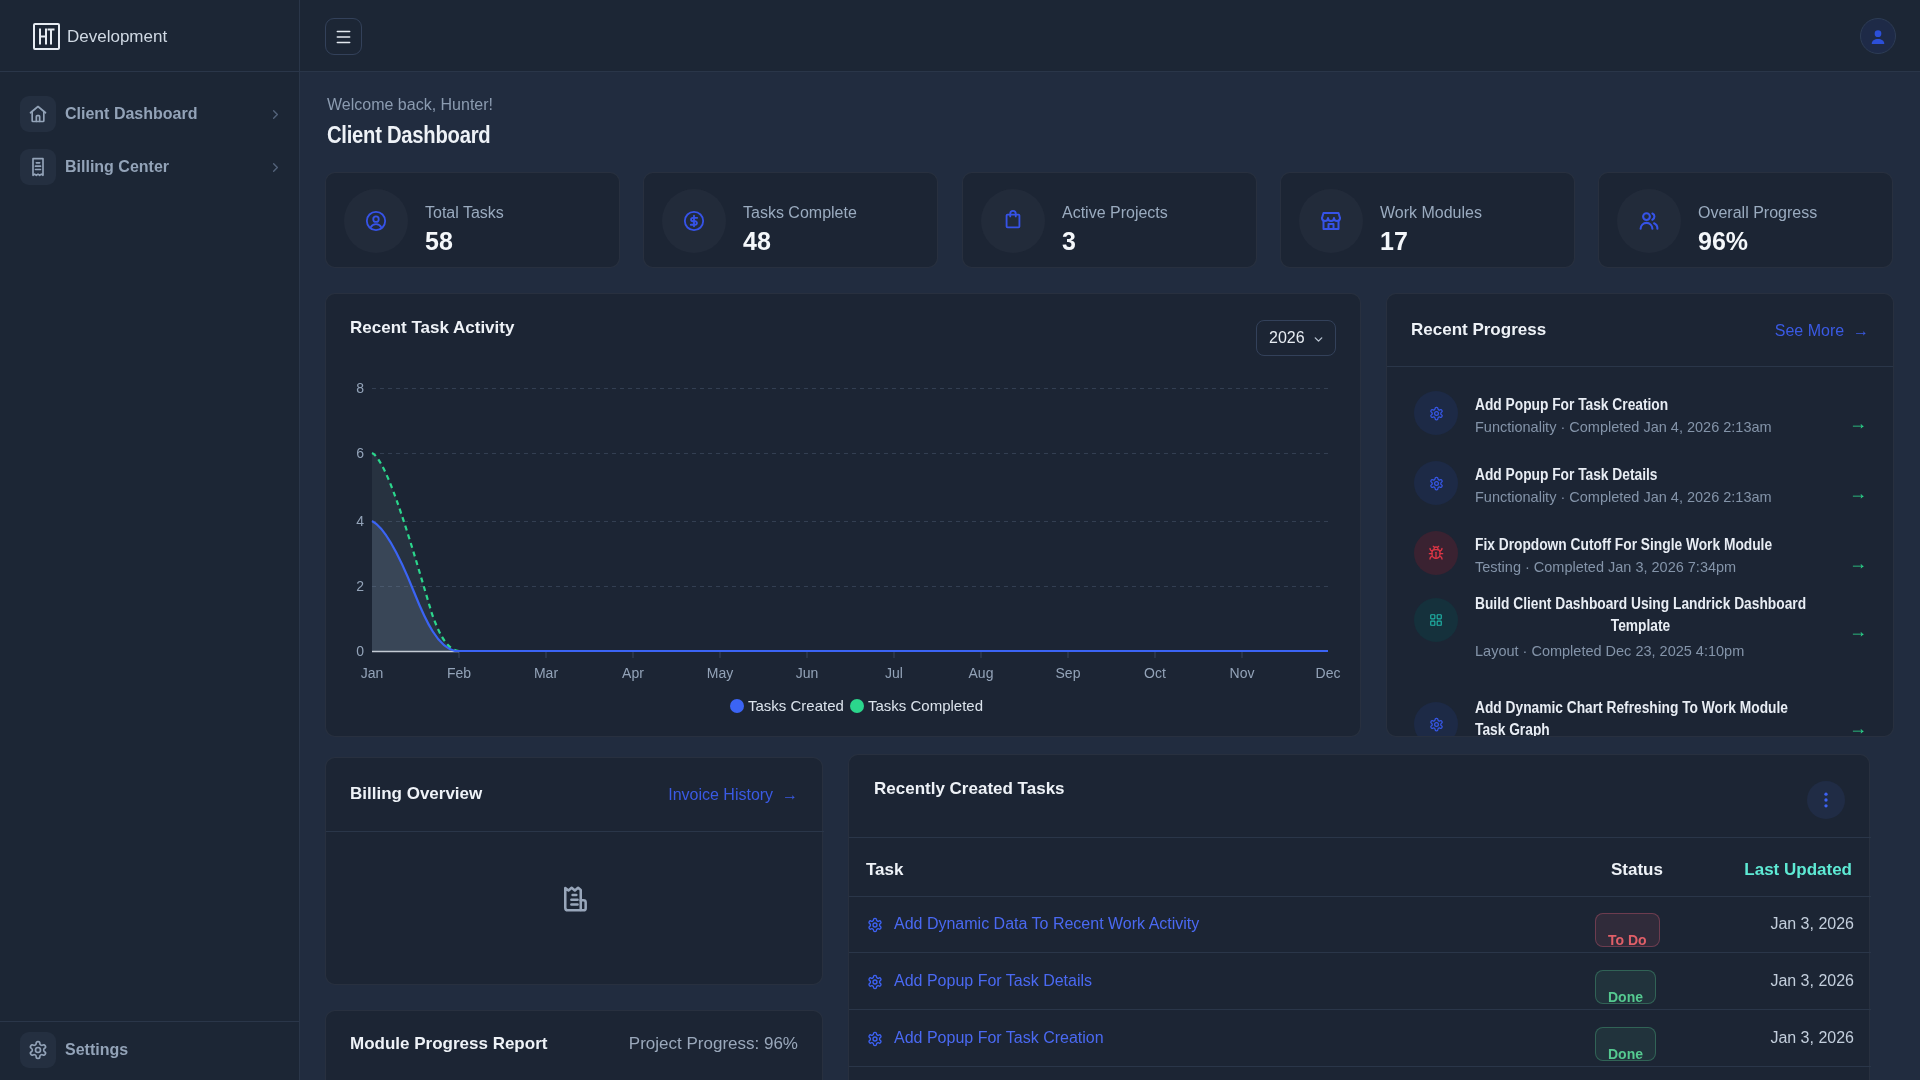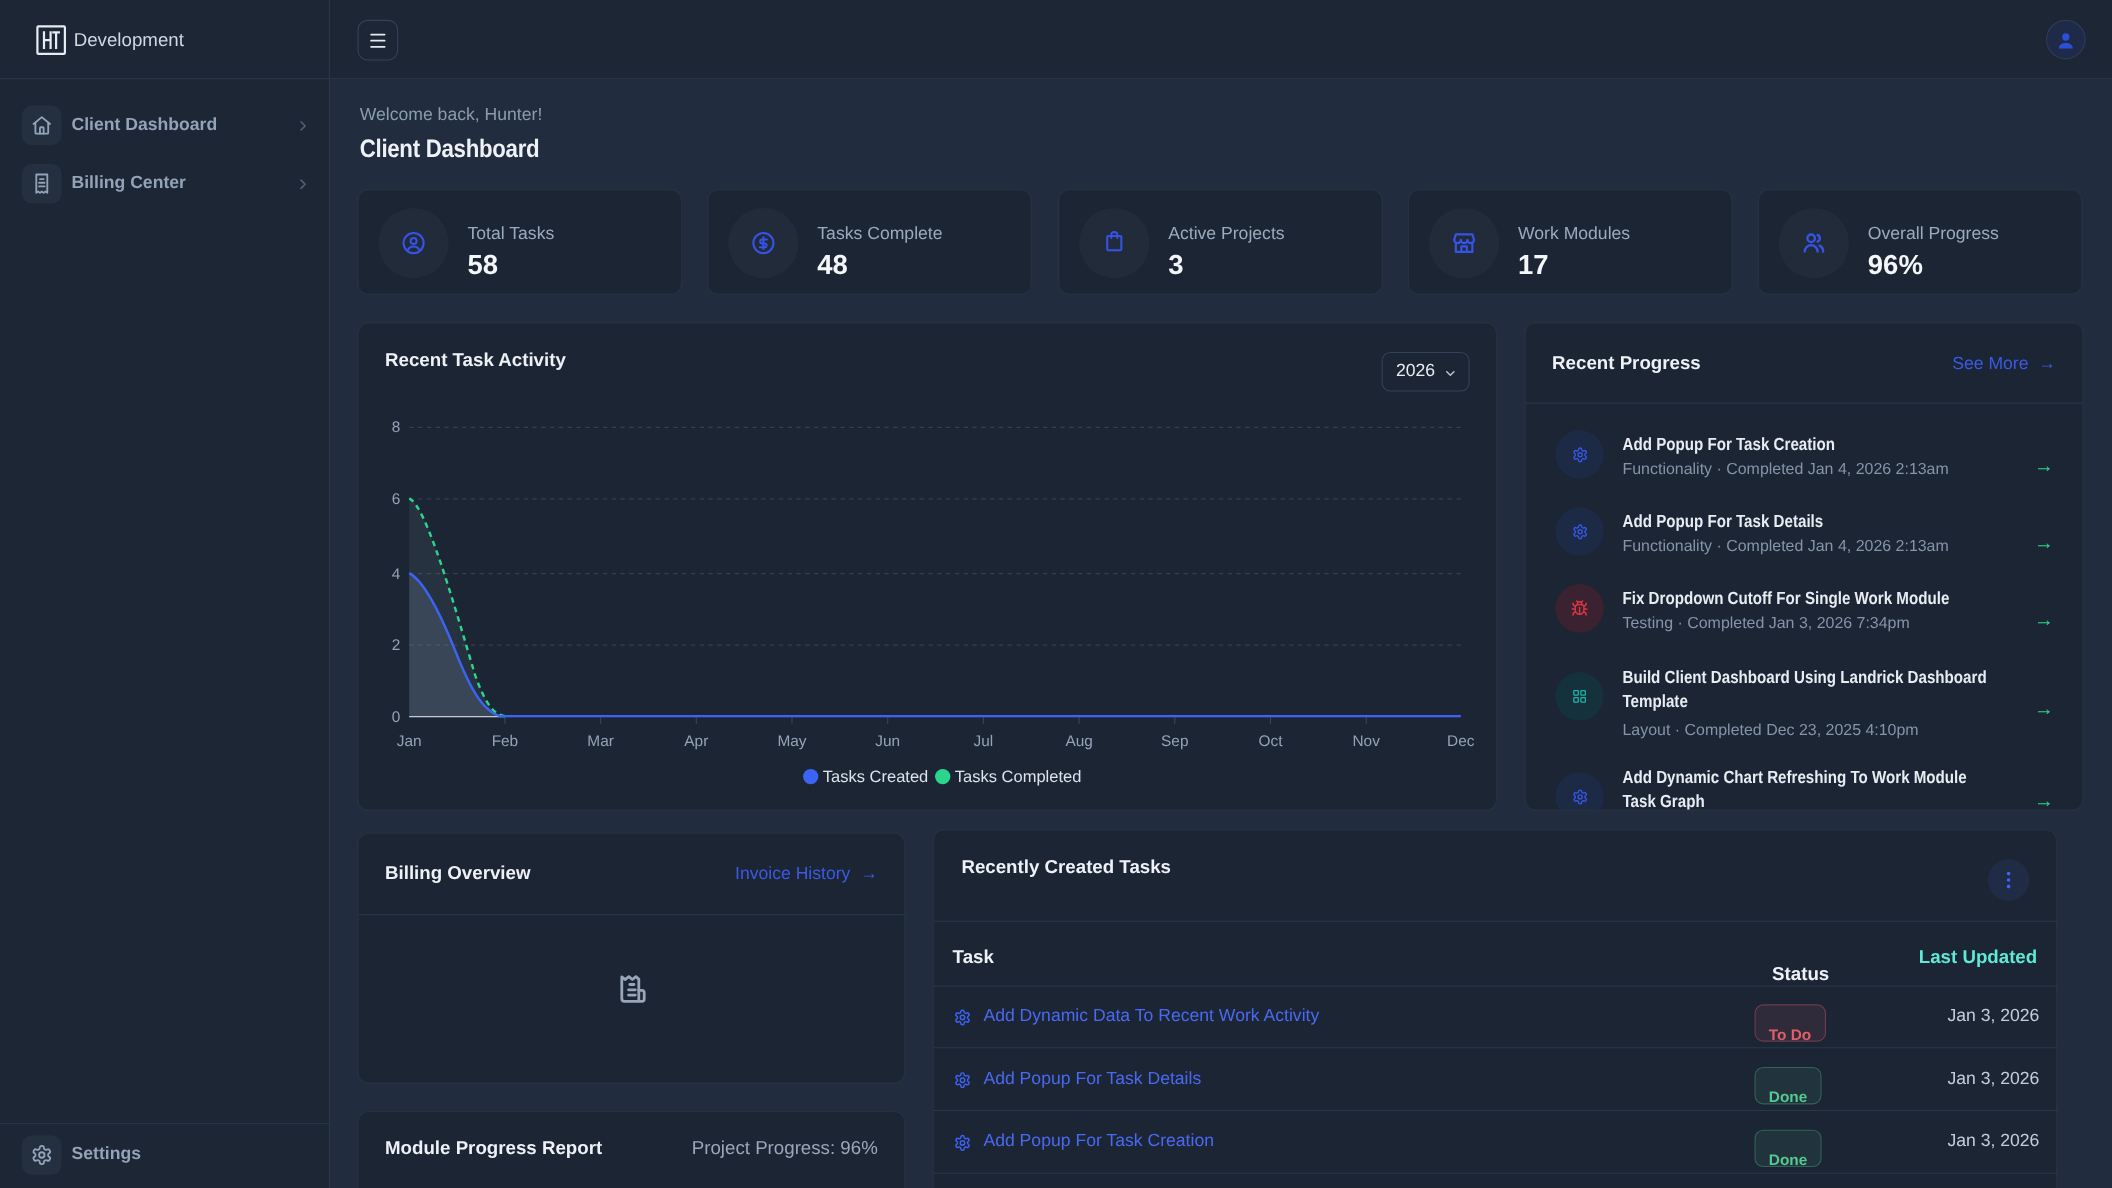--- a/index.html
+++ b/index.html
@@ -284,21 +284,21 @@
           <path d="M3 21c0-2.1 1.7-3.9 3.8-4"></path>
           <path d="M20.97 5c0 2.1-1.6 3.8-3.5 4"></path>
           <path d="M22 13h-4"></path>
           <path d="M17.2 17c2.1.1 3.8 1.9 3.8 4"></path>
         </svg>
       </div>
     <div class="ptitle">Fix Dropdown Cutoff For Single Work Module</div>
     <div class="psub">Testing · Completed Jan 3, 2026 7:34pm</div>
     <div class="parrow">→</div>
   </div>
-  <div class="pitem" style="top:307px; height:91px;">
+  <div class="pitem" style="top:294px; height:91px;text-align:center;">
     <div class="picon" style="background:#15313c; top:10px;">
         <svg class="ic" width="14" height="14" viewBox="0 0 24 24" fill="none" stroke="#1fb3a6" stroke-width="2" stroke-linecap="round" stroke-linejoin="round">
           <rect x="3" y="3" width="7" height="7" rx="1"></rect>
           <rect x="14" y="3" width="7" height="7" rx="1"></rect>
           <rect x="3" y="14" width="7" height="7" rx="1"></rect>
           <rect x="14" y="14" width="7" height="7" rx="1"></rect>
         </svg>
       </div>
     <div class="ptitle" style="line-height:22px;">Build Client Dashboard Using Landrick Dashboard<br>Template</div>
     <div class="psub" style="top:55px;">Layout · Completed Dec 23, 2025 4:10pm</div>
@@ -340,21 +340,21 @@
   <div style="position:absolute; left:25px; top:24px; font-size:17px; font-weight:bold; color:#eef2f7;">Recently Created Tasks</div>
   <div style="position:absolute; right:24px; top:26px; width:38px; height:38px; border-radius:50%; background:#202c45;">
     <svg class="ic" style="margin:9px auto;" width="20" height="20" viewBox="0 0 24 24" fill="#3d62f5">
         <circle cx="12" cy="5" r="2"></circle>
         <circle cx="12" cy="12" r="2"></circle>
         <circle cx="12" cy="19" r="2"></circle>
       </svg>
   </div>
   <div style="position:absolute; left:0; top:82px; width:1022px; border-top:1px solid #2a3649;"></div>
   <div style="position:absolute; left:17px; top:105px; font-size:17px; font-weight:bold; color:#eef2f7;">Task</div>
-  <div style="position:absolute; left:762px; top:105px; font-size:17px; font-weight:bold; color:#eef2f7;margin-top:16px;">Status</div>
+  <div style="position:absolute; left:762px; top:105px; font-size:17px; font-weight:bold; color:#eef2f7;">Status</div>
   <div style="position:absolute; right:17px; top:105px; font-size:17px; font-weight:bold; color:#5eead4;">Last Updated</div>
   <div style="position:absolute; left:0; top:141px; width:1022px; border-top:1px solid #2a3649;"></div>
 
   <div class="trow" style="top:141px;">
     <div class="tgear">
         <svg class="ic" width="16" height="16" viewBox="0 0 24 24" fill="none" stroke="#3d62f5" stroke-width="2" stroke-linecap="round" stroke-linejoin="round">
           <use href="#gear"></use>
         </svg>
       </div>
     <div class="tlink">Add Dynamic Data To Recent Work Activity</div>

